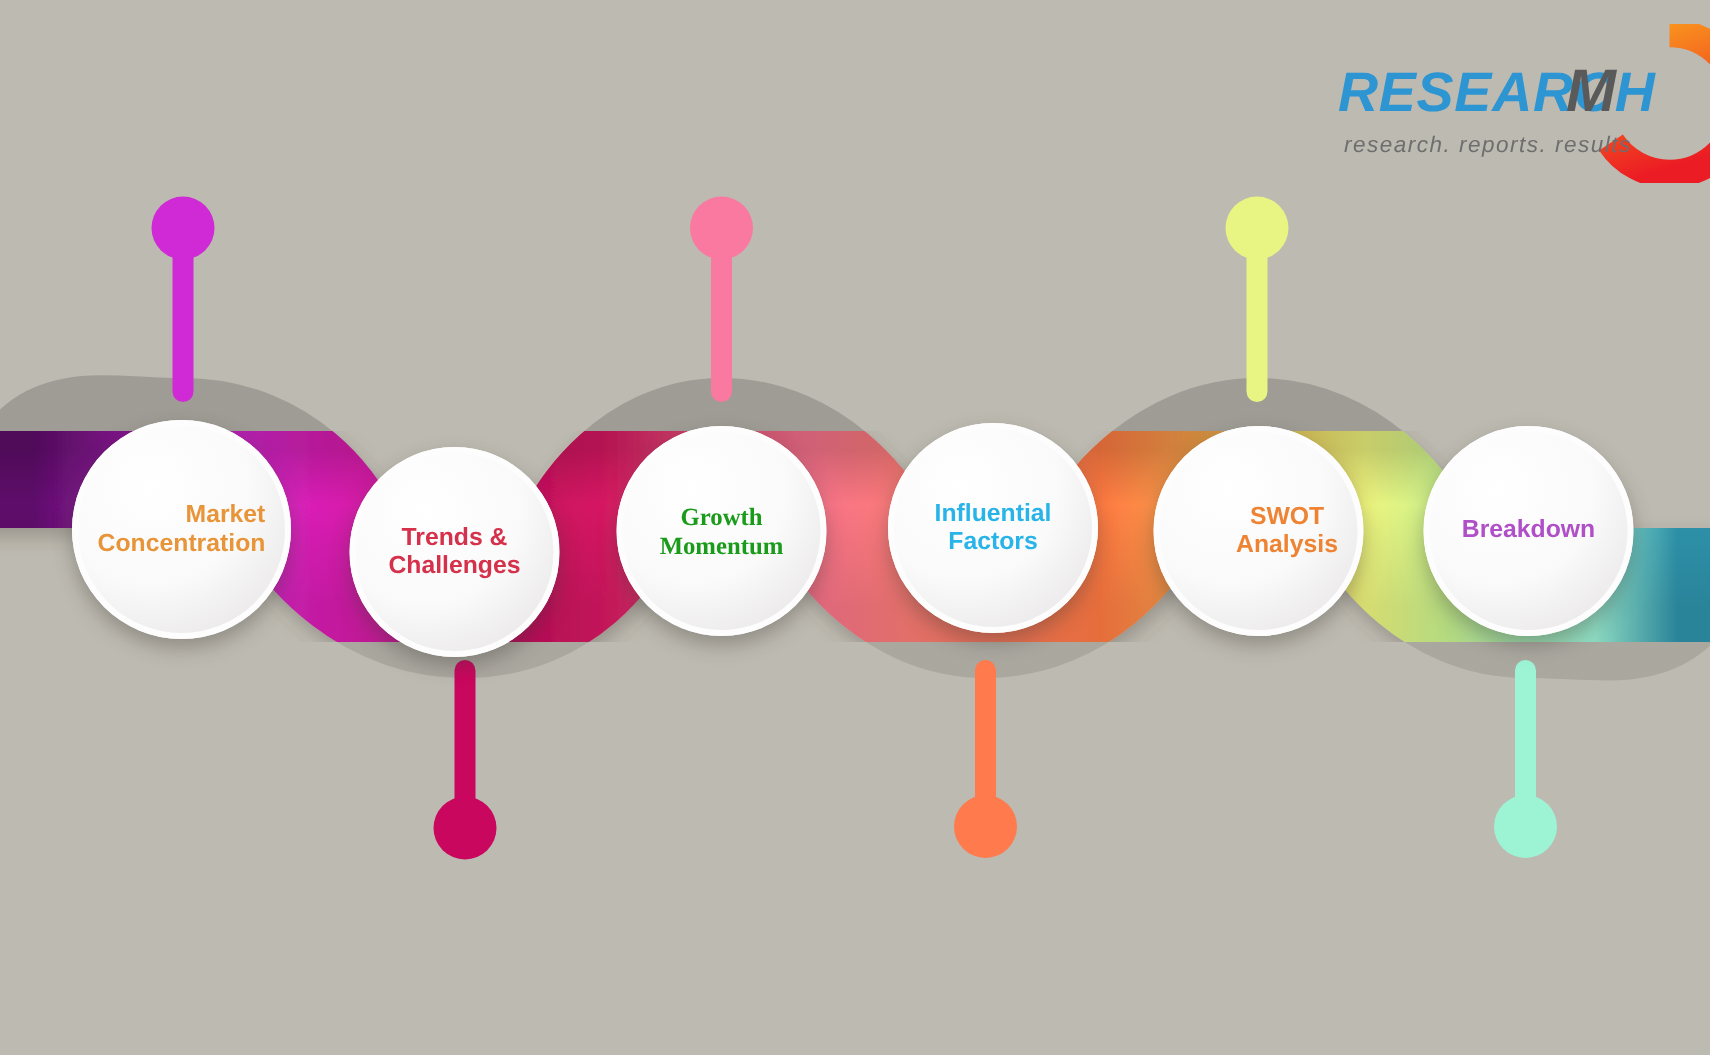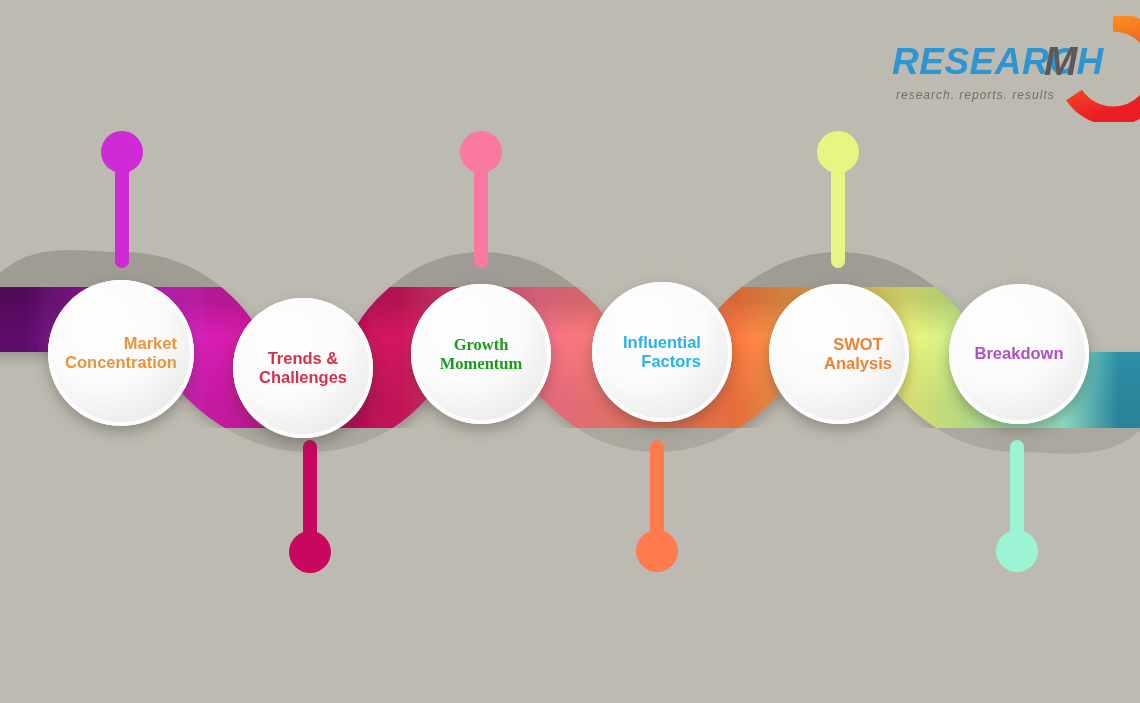--- a/index.html
+++ b/index.html
@@ -53,21 +53,21 @@
     font-weight: bold;
     font-size: 40px;
     color: #5a5a5a;
     line-height: 40px;
   }
   #logo-tagline {
     position: absolute;
     left: 12px;
     top: 74px;
     font-style: italic;
-    font-size: 12px;
+    font-size: 15px;
     letter-spacing: 1.0px;
     color: #6e6e6e;
     white-space: nowrap;
   }
 
   
   #wave {
     position: absolute;
     left: 0;
     top: 0;
@@ -215,21 +215,21 @@
       </div>
       <div class="node" style="left: 233px; top: 298px; width: 140px; height: 140px; color: rgb(214, 49, 75);">
         <span class="node-label" style="white-space: pre-line;">Trends &amp;
 Challenges</span>
       </div>
       <div class="node" style="left: 411px; top: 284px; width: 140px; height: 140px; color: rgb(26, 155, 26); font-family: Liberation Serif, serif;">
         <span class="node-label" style="white-space: pre-line;">Growth
 Momentum</span>
       </div>
       <div class="node" style="left: 592px; top: 282px; width: 140px; height: 140px; color: rgb(40, 180, 232);">
-        <span class="node-label" style="white-space: pre-line; text-align: right;">Influential
+        <span class="node-label" style="white-space: pre-line;">Influential
 Factors</span>
       </div>
       <div class="node" style="left: 769px; top: 284px; width: 140px; height: 140px; color: rgb(238, 132, 51);">
         <span class="node-label" style="white-space: pre-line; margin-left: 38px;">SWOT Analysis</span>
       </div>
       <div class="node" style="left: 949px; top: 284px; width: 140px; height: 140px; color: rgb(176, 80, 200);">
         <span class="node-label" style="white-space: pre-line;">Breakdown</span>
       </div>
     </div>
 

